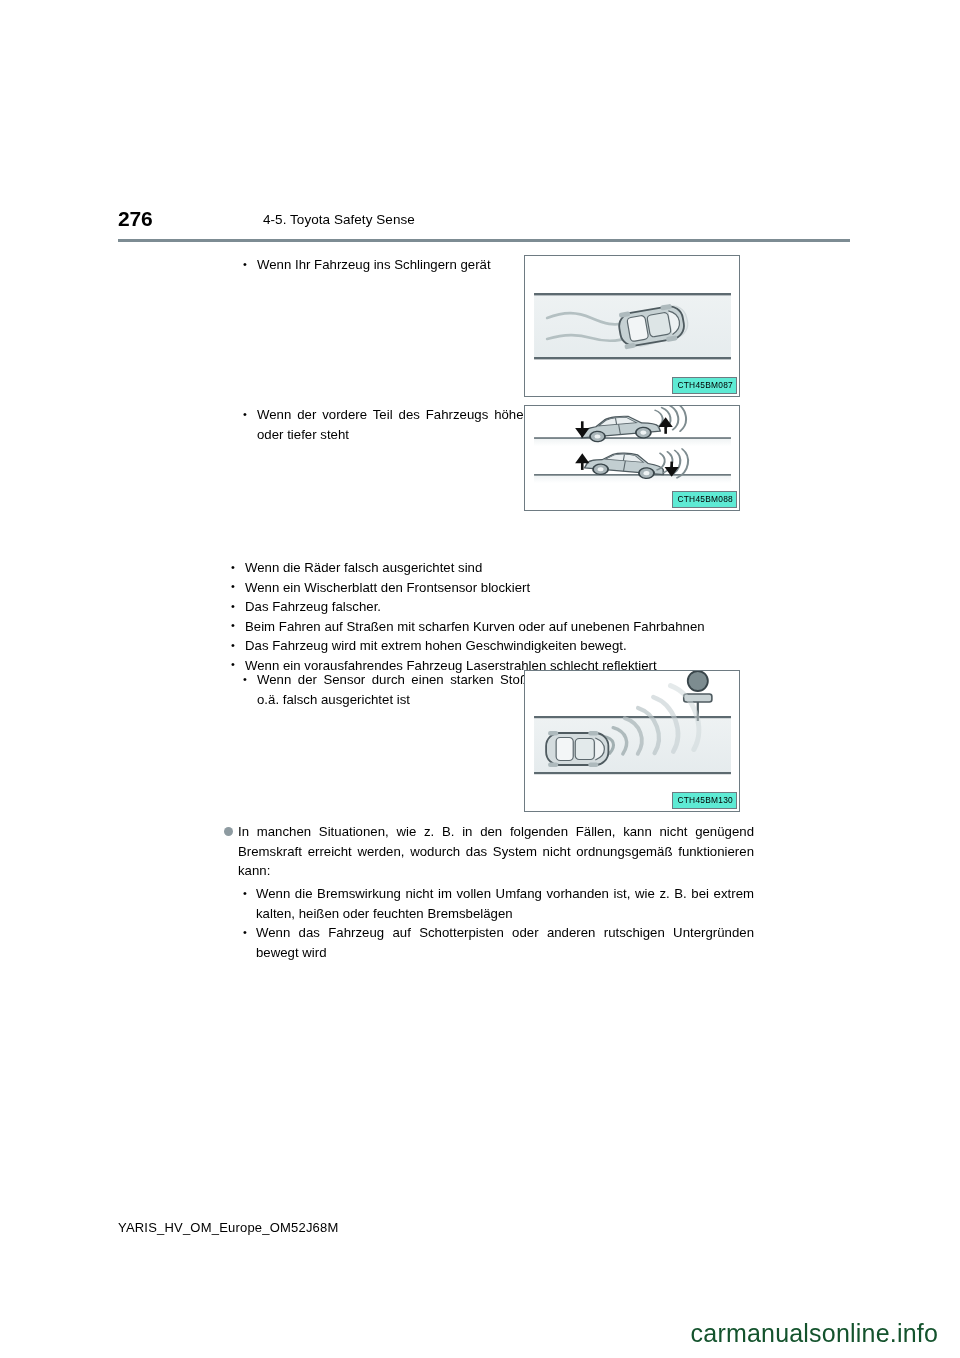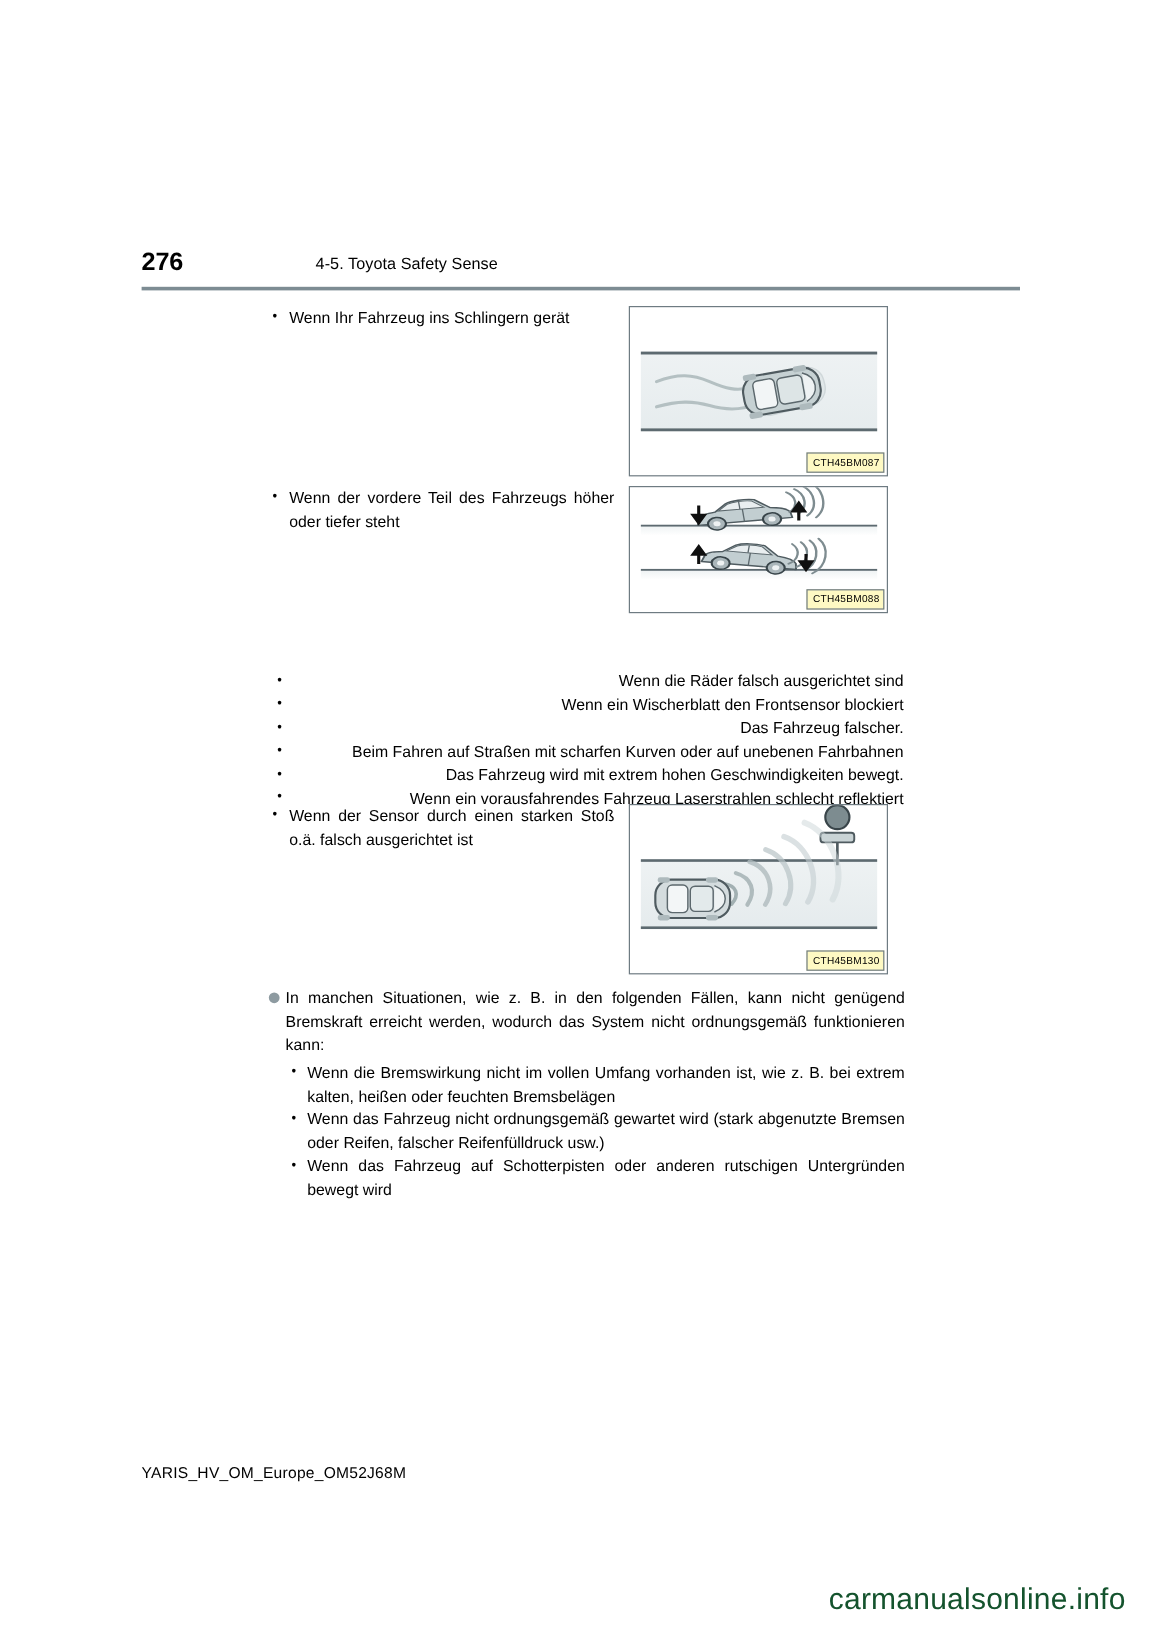--- a/index.html
+++ b/index.html
@@ -46,21 +46,21 @@
     left: 118px;
     top: 239px;
     width: 732px;
     height: 3px;
     background: #7d8c93;
   }
 
   
   .text-col {
     position: absolute;
-    left: 224px;
+    left: 240px;
     width: 288px;
   }
 
   .bullet-line {
     position: relative;
     padding-left: 17px;
     font-size: 13.2px;
     line-height: 19.5px;
     text-align: justify;
     letter-spacing: 0.02px;
@@ -74,21 +74,21 @@
     font-size: 11px;
     line-height: 19.5px;
   }
 
   
   .wide-list {
     position: absolute;
     left: 228px;
     width: 525px;
   }
-  .wide-list .bullet-line { text-align: right; }
+  .wide-list .bullet-line { text-align: left; }
 
   
   .figure {
     position: absolute;
     left: 524px;
     width: 216px;
     border: 1.5px solid #6e7b82;
     background: #ffffff;
     box-sizing: border-box;
   }
@@ -101,21 +101,21 @@
   .fig-canvas {
     position: absolute;
     left: 0; right: 0; top: 0;
     bottom: 22px;
   }
   .fig-code {
     position: absolute;
     right: 2px;
     bottom: 2px;
     border: 1px solid #6e7b82;
-    background: #fef9c3;
+    background: #5eead4;
     font-size: 8.4px;
     line-height: 13px;
     padding: 1px 3px 1px 4px;
     letter-spacing: 0.25px;
     font-family: "Liberation Sans", sans-serif;
   }
 
   
   .lead-block {
     position: absolute;
@@ -354,18 +354,17 @@
 
 <div class="lead-block" style="top:822px;">
   <div class="lead-para">
     <span class="lead-dot"></span>
     <span>In manchen Situationen, wie z. B. in den folgenden Fällen, kann nicht genügend Bremskraft erreicht werden, wodurch das System nicht ordnungsgemäß funktionieren kann:</span>
   </div>
 </div>
 
 <div class="sub-list" style="top:884px;">
   <div class="bullet-line">Wenn die Bremswirkung nicht im vollen Umfang vorhanden ist, wie z. B. bei extrem kalten, heißen oder feuchten Bremsbelägen</div>
-  <div class="bullet-line">Wenn das Fahrzeug nicht ordnungsgemäß gewartet wird (stark abgenutzte Bremsen oder Reifen, falscher Reifenfülldruck usw.)</div>
   <div class="bullet-line">Wenn das Fahrzeug auf Schotterpisten oder anderen rutschigen Untergründen bewegt wird</div>
 </div>
 
 <div class="footer-code">YARIS_HV_OM_Europe_OM52J68M</div>
 <div class="watermark">carmanualsonline.info</div>
 
 </body></html>

